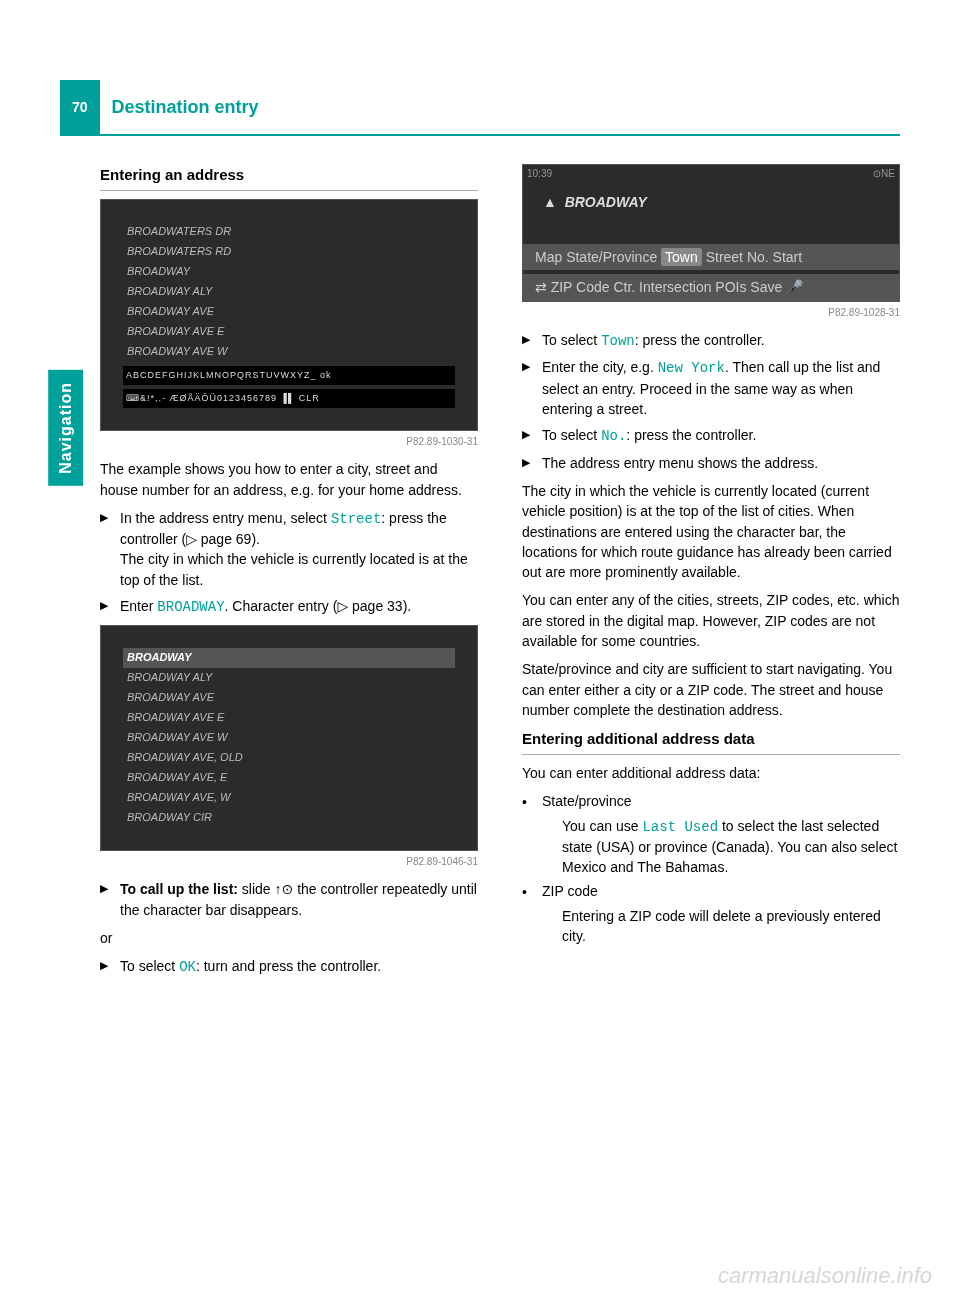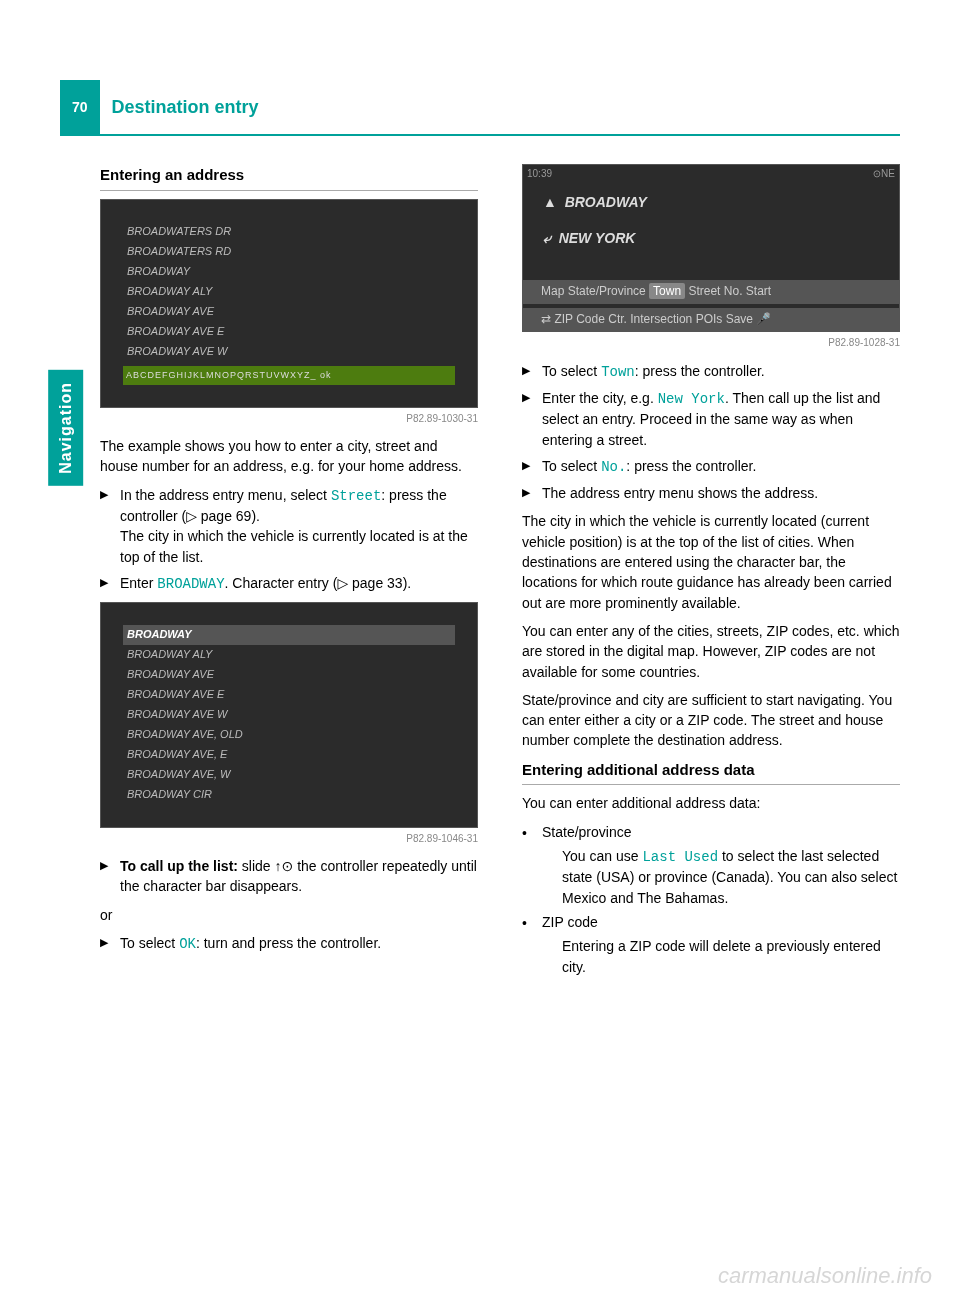--- a/index.html
+++ b/index.html
@@ -71,32 +71,32 @@
       border: 1px solid #555;
       margin: 8px 0 4px 0;
       color: #ccc;
       font-family: Arial, sans-serif;
       font-size: 11px;
       padding: 22px;
     }
     .screenshot .row { padding: 2px 4px; font-style: italic; color: #bbb; }
     .screenshot .row.hl { background: #555; color: #fff; font-style: italic; font-weight: bold; }
     .screenshot .keyboard {
-      background: #4d7c0f;
+      background: #000000;
       color: #ddd;
       font-size: 9px;
       padding: 3px;
       margin-top: 4px;
       letter-spacing: 1px;
     }
     .screenshot .menubar {
       background: #555;
       color: #ccc;
-      font-size: 12px;
-      padding: 3px 18px;
+      font-size: 14px;
+      padding: 3px 12px;
       margin-top: 4px;
     }
     .screenshot .menubar .sel { background: #888; color: #fff; padding: 1px 4px; border-radius: 2px; }
     .screenshot .topbar {
       display: flex;
       justify-content: space-between;
       color: #999;
       font-size: 10px;
       padding: 2px 4px;
     }
@@ -155,20 +155,21 @@
 
       <div class="screenshot">
         <div class="row">BROADWATERS DR</div>
         <div class="row">BROADWATERS RD</div>
         <div class="row">BROADWAY</div>
         <div class="row">BROADWAY ALY</div>
         <div class="row">BROADWAY AVE</div>
         <div class="row">BROADWAY AVE E</div>
         <div class="row">BROADWAY AVE W</div>
         <div class="keyboard">ABCDEFGHIJKLMNOPQRSTUVWXYZ_ ok</div>
+        <div class="keyboard">⌨&amp;!*,.-  ÆØÅÄÖÜ0123456789 ▐▌ CLR</div>
       </div>
       <div class="img-caption">P82.89-1030-31</div>
 
       <p>The example shows you how to enter a city, street and house number for an address, e.g. for your home address.</p>
 
       <div class="step">
         <div class="step-icon">▶</div>
         <div class="step-body">
           <span>In the address entry menu, select </span><span class="code">Street</span><span>: press the controller (▷ page 69).</span>
           <div>The city in which the vehicle is currently located is at the top of the list.</div>
@@ -213,21 +214,20 @@
     </div>
 
     <div class="col">
 
       <div class="screenshot" style="padding:0;">
         <div class="topbar">
           <span>10:39</span>
           <span>⊙NE</span>
         </div>
         <div class="big"><span>▲</span>&nbsp;&nbsp;<span>BROADWAY</span></div>
-        <div class="big"><span>⤶</span>&nbsp;&nbsp;<span>NEW YORK</span></div>
         <div style="height:20px;"></div>
         <div class="menubar">
           <span>Map</span>
           <span>State/Province</span>
           <span class="sel">Town</span>
           <span>Street</span>
           <span>No.</span>
           <span>Start</span>
         </div>
         <div class="menubar">

